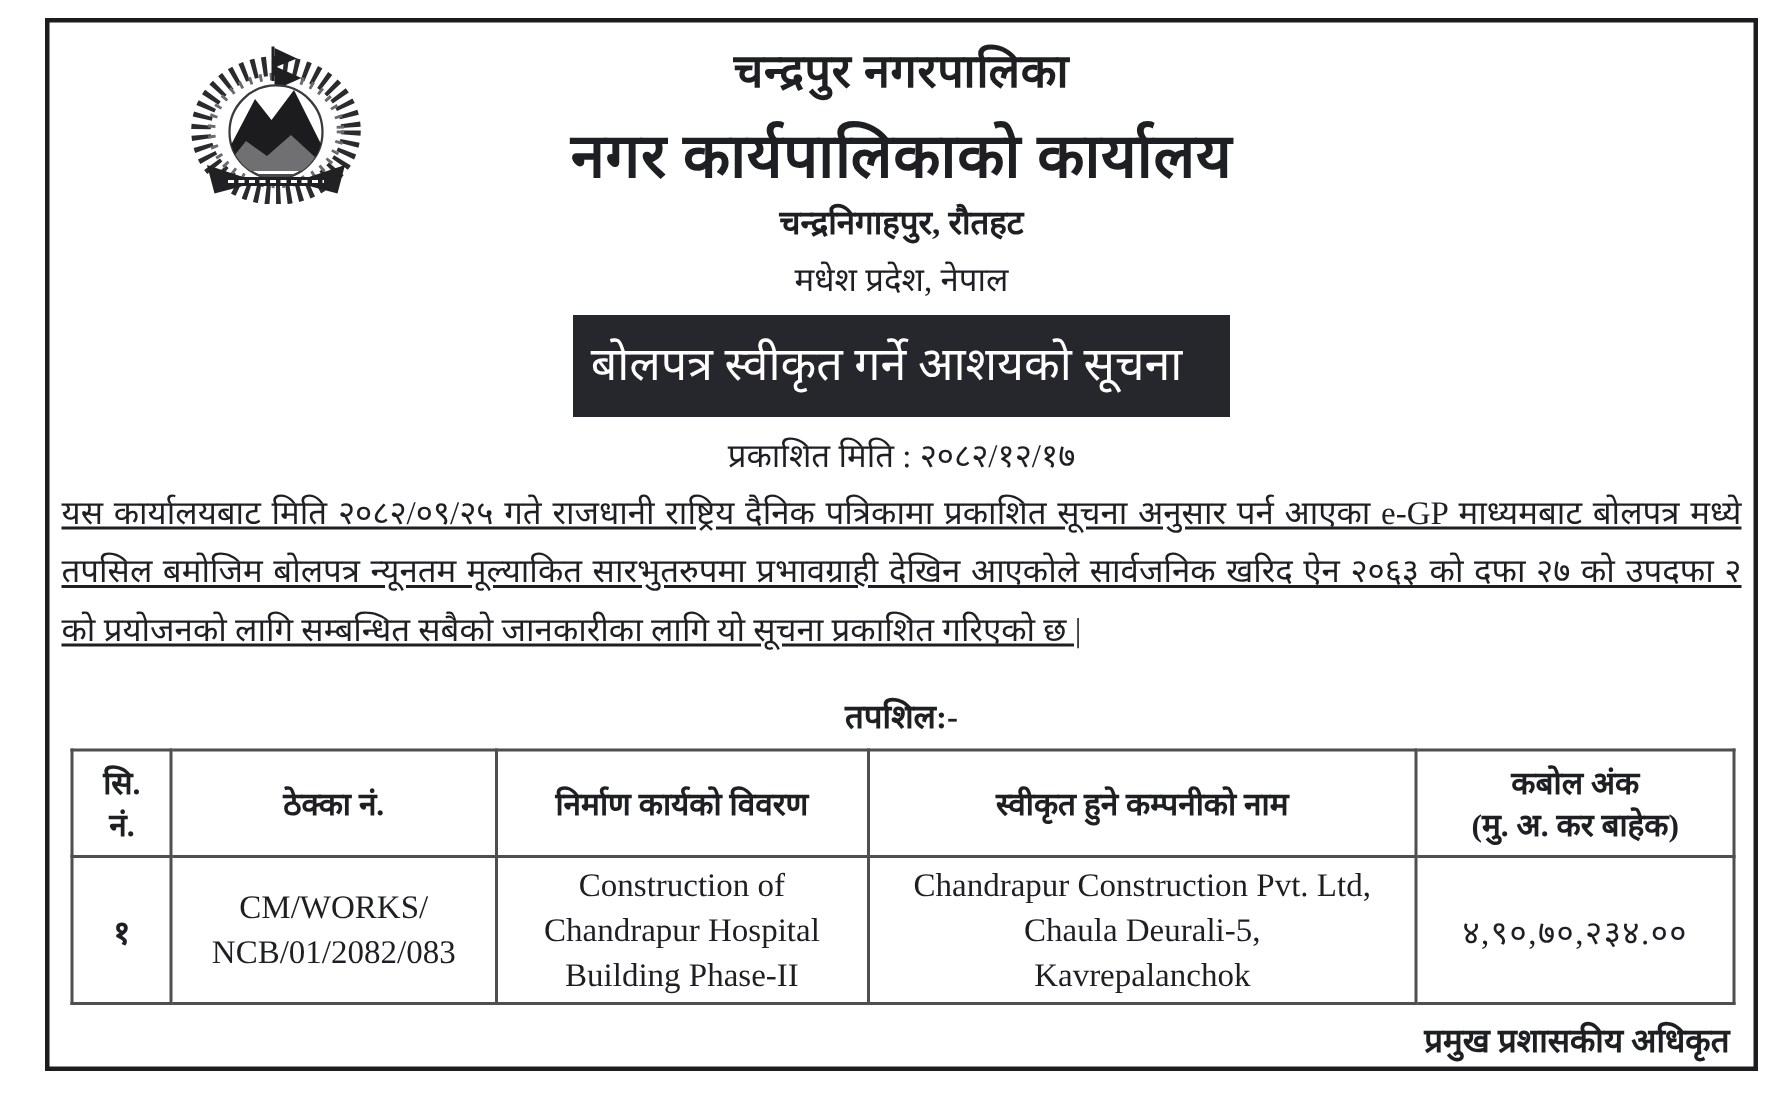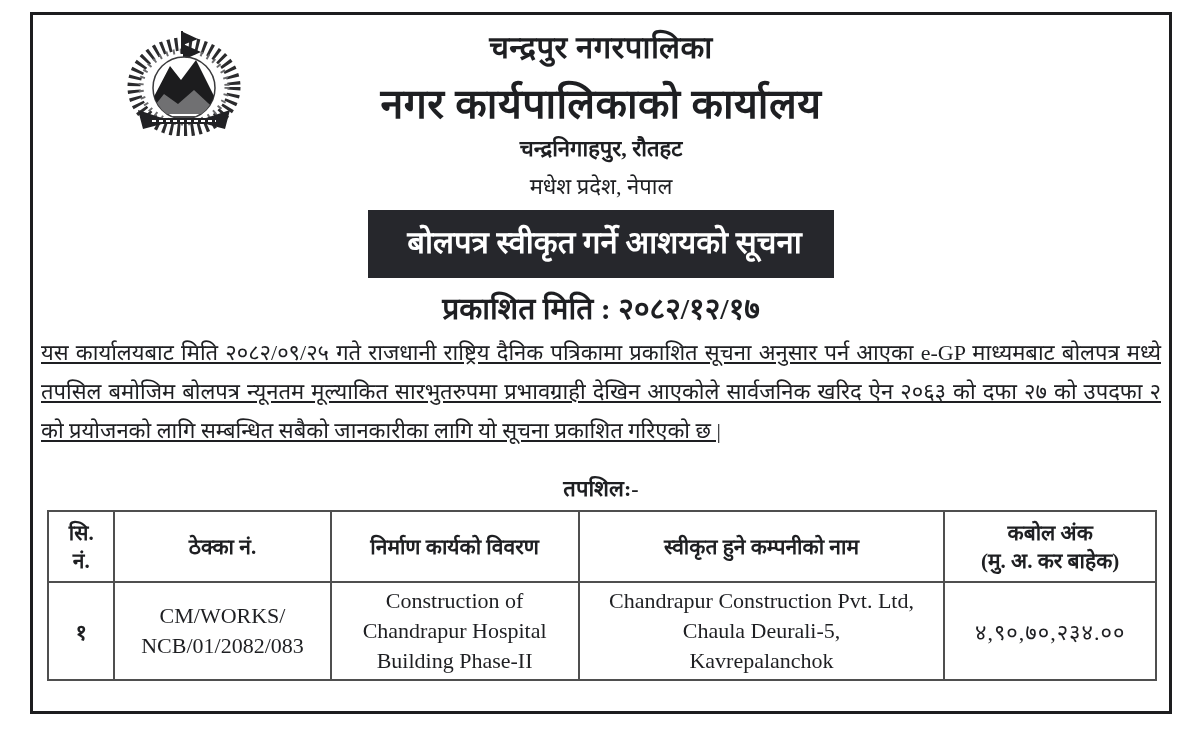--- a/index.html
+++ b/index.html
@@ -43,27 +43,27 @@
     font-size:41px;font-weight:700;line-height:40px;margin-top:16px;
     letter-spacing:0.5px;
   }
   .address-line{ font-size:22px;font-weight:600;line-height:28px;margin-top:11px; }
   .province-line{ font-size:22px;font-weight:400;line-height:28px;margin-top:10px; }
   .banner-wrap{ text-align:center;margin-top:9px; }
   .banner{
     display:inline-block;
     background:var(--banner-bg);
     color:var(--banner-text);
-    font-size:31px;font-weight:700;
+    font-size:31px;font-weight:400;
     line-height:1;
-    padding:17px 32px 20px 39px;
+    padding:17px 32px 20px 12px;
   }
   .published-date{
     text-align:center;
-    font-size:30px;font-weight:700;
+    font-size:22px;font-weight:400;
     margin-top:9px;
   }
   .body-paragraph{
     margin:5px 8px 0 8px;
     font-size:22px;font-weight:500;
     line-height:39px;
     text-align:justify;
     text-justify:inter-word;
     text-decoration:underline;
   }
@@ -199,15 +199,16 @@
           <td class="latin">
             <span class="cell-line">Chandrapur Construction Pvt. Ltd,</span>
             <span class="cell-line">Chaula Deurali-5,</span>
             <span class="cell-line">Kavrepalanchok</span>
           </td>
           <td class="amount-cell">४,९०,७०,२३४.००</td>
         </tr>
       </tbody>
     </table>
 
+    <div class="signature">प्रमुख प्रशासकीय अधिकृत</div>
 
   </div>
 </div>
 
 </body></html>

